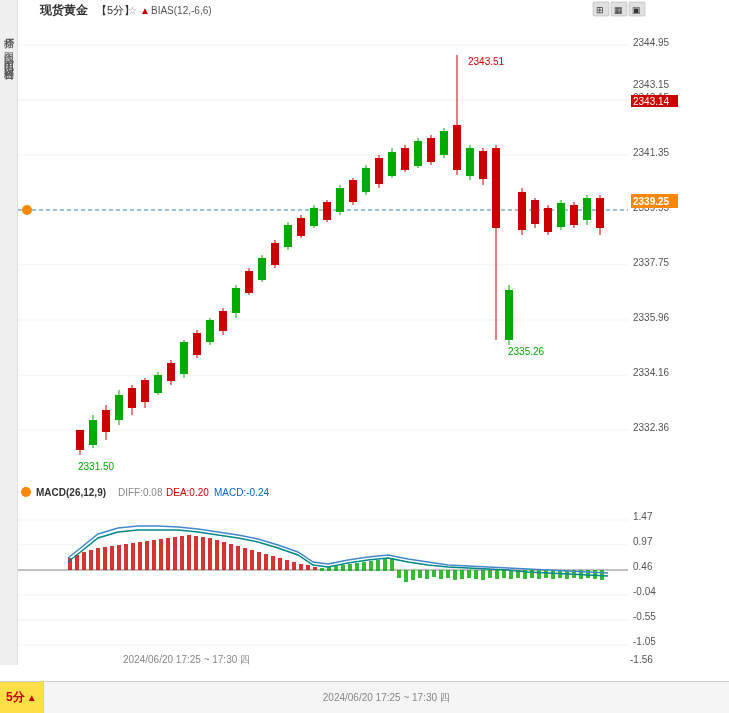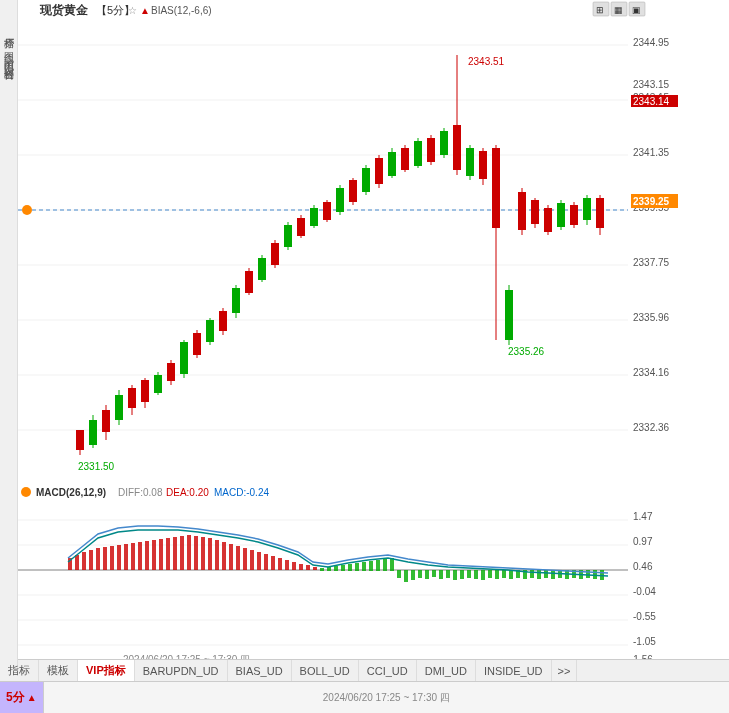--- a/index.html
+++ b/index.html
@@ -3,21 +3,21 @@
   <meta charset="utf-8">
   <style>
     * { margin: 0; padding: 0; box-sizing: border-box; }
     body { width: 729px; height: 713px; background: #ffffff; font-family: Arial, sans-serif; font-size: 11px; overflow: hidden; position: relative; }
     
     #chart-container { width: 631px; height: 713px; position: relative; background: #ffffff; }
     
     
     #bottom-bar { position: absolute; left: 0; bottom: 0; width: 729px; height: 32px; background: #f5f5f5; border-top: 1px solid #ccc; display: flex; align-items: center; gap: 0; }
     .bottom-tab { padding: 4px 8px; font-size: 11px; color: #333; cursor: pointer; border-right: 1px solid #ccc; height: 100%; display: flex; align-items: center; }
-    .bottom-tab.active { background: #c4b5fd; color: #e05020; font-weight: bold; }
+    .bottom-tab.active { background: #fde047; color: #e05020; font-weight: bold; }
     
     
     #indicator-tabs { position: absolute; left: 0; bottom: 32px; width: 729px; height: 22px; background: #f0f0f0; border-top: 1px solid #ccc; display: flex; align-items: center; }
     .ind-tab { padding: 2px 8px; font-size: 11px; color: #555; cursor: pointer; border-right: 1px solid #ddd; height: 100%; display: flex; align-items: center; }
     .ind-tab.active { background: #fff; color: #cc0000; font-weight: bold; }
     
     
     #left-main-sidebar { position: absolute; left: 0; top: 0; width: 18px; height: 665px; background: #f0f0f0; display: flex; flex-direction: column; align-items: center; padding-top: 30px; z-index: 10; border-right: 1px solid #ddd; }
     .left-label { writing-mode: vertical-rl; font-size: 10px; color: #555; margin-bottom: 8px; cursor: pointer; }
   </style>
@@ -319,32 +319,20 @@
     <text x="615" y="90" font-size="10" fill="#555">0.46</text>
     <text x="615" y="115" font-size="10" fill="#555">-0.04</text>
     <text x="615" y="140" font-size="10" fill="#555">-0.55</text>
     <text x="615" y="165" font-size="10" fill="#555">-1.05</text>
     <text x="612" y="183" font-size="10" fill="#555">-1.56</text>
 
     <text x="105" y="183" font-size="10" fill="#888888">2024/06/20 17:25 ~ 17:30 四</text>
 
   </svg>
 
-  <div id="indicator-tabs" style="position:absolute;left:0;bottom:32px;width:729px;height:22px;background:#f0f0f0;border-top:1px solid #ccc;display:flex;align-items:center;overflow:hidden;">
-    <div class="ind-tab" style="padding:2px 8px;font-size:11px;color:#555;cursor:pointer;border-right:1px solid #ddd;height:100%;display:flex;align-items:center;">指标</div>
-    <div class="ind-tab" style="padding:2px 8px;font-size:11px;color:#555;cursor:pointer;border-right:1px solid #ddd;height:100%;display:flex;align-items:center;">模板</div>
-    <div class="ind-tab active" style="padding:2px 8px;font-size:11px;color:#cc0000;font-weight:bold;cursor:pointer;border-right:1px solid #ddd;height:100%;display:flex;align-items:center;background:#fff;">VIP指标</div>
-    <div class="ind-tab" style="padding:2px 8px;font-size:11px;color:#555;cursor:pointer;border-right:1px solid #ddd;height:100%;display:flex;align-items:center;">BARUPDN_UD</div>
-    <div class="ind-tab" style="padding:2px 8px;font-size:11px;color:#555;cursor:pointer;border-right:1px solid #ddd;height:100%;display:flex;align-items:center;">BIAS_UD</div>
-    <div class="ind-tab" style="padding:2px 8px;font-size:11px;color:#555;cursor:pointer;border-right:1px solid #ddd;height:100%;display:flex;align-items:center;">BOLL_UD</div>
-    <div class="ind-tab" style="padding:2px 8px;font-size:11px;color:#555;cursor:pointer;border-right:1px solid #ddd;height:100%;display:flex;align-items:center;">CCI_UD</div>
-    <div class="ind-tab" style="padding:2px 8px;font-size:11px;color:#555;cursor:pointer;border-right:1px solid #ddd;height:100%;display:flex;align-items:center;">DMI_UD</div>
-    <div class="ind-tab" style="padding:2px 8px;font-size:11px;color:#555;cursor:pointer;border-right:1px solid #ddd;height:100%;display:flex;align-items:center;">INSIDE_UD</div>
-    <div class="ind-tab" style="padding:2px 6px;font-size:11px;color:#555;cursor:pointer;height:100%;display:flex;align-items:center;">&gt;&gt;</div>
-  </div>
 
   <div id="bottom-bar" style="position:absolute;left:0;bottom:0;width:729px;height:32px;background:#f5f5f5;border-top:1px solid #ccc;display:flex;align-items:center;">
     <div class="bottom-tab active" style="padding:4px 6px;font-size:12px;color:#cc0000;font-weight:bold;cursor:pointer;border-right:1px solid #ccc;height:100%;display:flex;align-items:center;">
       <span>5分</span>
       <span style="color:#cc0000;font-size:10px;margin-left:2px;">▲</span>
     </div>
     <div style="flex:1;text-align:center;font-size:10px;color:#888;">2024/06/20 17:25 ~ 17:30 四</div>
   </div>
 
 </div>

